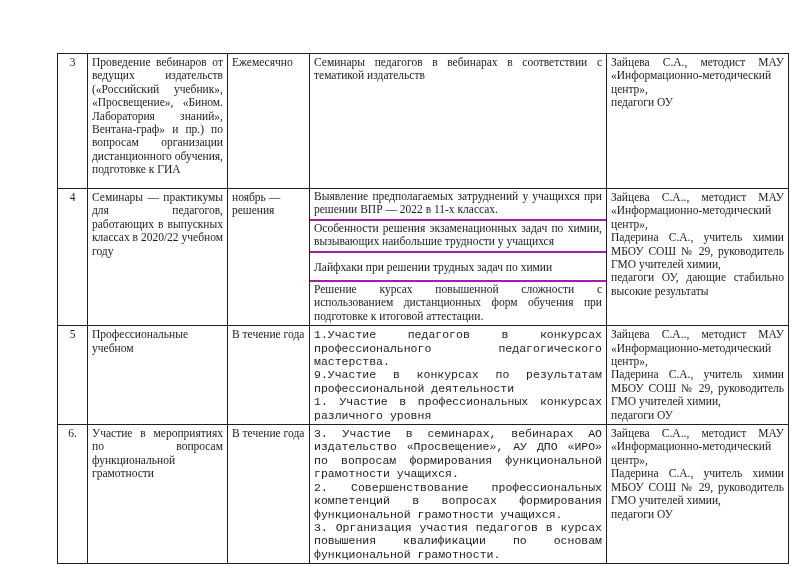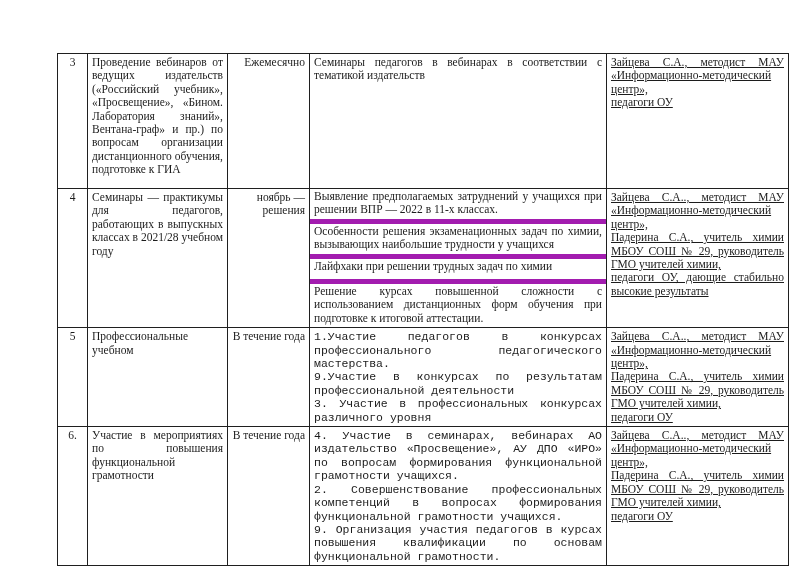--- a/index.html
+++ b/index.html
@@ -38,35 +38,34 @@
   col.c-cont { width: 297px; }
   col.c-resp { width: 182px; }
 
   tr.r3 { height: 135px; }
   tr.r4 { height: 119px; }
   tr.r5 { height: 90px; }
   tr.r6 { height: 106px; }
 
   td.num { text-align: center; padding-left: 1px; padding-right: 1px; }
   td.just, .just { text-align: justify; }
-  td.tim { text-align: right; margin-top: 20px; }
+  td.tim { text-align: left; margin-top: 20px; }
   td.resp {
     text-align: justify;
     white-space: pre-line;
-    text-decoration: underline;
   }
   td.subwrap { padding: 0; }
   .sub {
     padding: 1px 4px 2px 4px;
     text-align: justify;
-    border-bottom: 5px solid #a21caf;
+    border-bottom: 2px solid #a21caf;
   }
   .sub:last-child { border-bottom: none; }
   .sub-1, .sub-2 { min-height: 27px; }
-  .sub-3 { min-height: 17px; }
+  .sub-3 { min-height: 17px; margin-top: 7px; }
   .para { text-align: justify; font-family: Liberation Mono, monospace; }
 </style>
 </head>
 <body>
 
 <div class="page">
   <table class="doc-table">
     <colgroup>
       <col class="c-num">
         <col class="c-act">
@@ -80,55 +79,55 @@
         <td class="num">3</td>
         <td class="just">Проведение вебинаров от ведущих издательств («Российский учебник», «Просвещение», «Бином. Лаборатория знаний», Вентана-граф» и пр.) по вопросам организации дистанционного обучения, подготовке к ГИА</td>
         <td class="tim">Ежемесячно</td>
         <td class="just">Семинары педагогов в вебинарах в соответствии с тематикой издательств</td>
         <td class="resp">Зайцева С.А., методист МАУ «Информационно-методический центр»,
 педагоги ОУ</td>
       </tr>
 
       <tr class="r4">
         <td class="num">4</td>
-        <td class="just">Семинары — практикумы для педагогов, работающих в выпускных классах в 2021/28 учебном году</td>
+        <td class="just">Семинары — практикумы для педагогов, работающих в выпускных классах в 2020/22 учебном году</td>
         <td class="tim">ноябрь — решения</td>
         <td class="subwrap">
           <div class="sub sub-1">Выявление предполагаемых затруднений у учащихся при решении ВПР — 2022 в 11-х классах.</div>
           <div class="sub sub-2">Особенности решения экзаменационных задач по химии, вызывающих наибольшие трудности у учащихся</div>
           <div class="sub sub-3">Лайфхаки при решении трудных задач по химии</div>
           <div class="sub sub-4">Решение курсах повышенной сложности с использованием дистанционных форм обучения при подготовке к итоговой аттестации.</div>
         </td>
         <td class="resp">Зайцева С.А.., методист МАУ «Информационно-методический центр»,
 Падерина С.А., учитель химии МБОУ СОШ № 29, руководитель ГМО учителей химии,
 педагоги ОУ, дающие стабильно высокие результаты</td>
       </tr>
 
       <tr class="r5">
         <td class="num">5</td>
         <td class="just">Профессиональные учебном</td>
         <td class="tim">В течение года</td>
         <td>
           <div class="para">1.Участие педагогов в конкурсах профессионального педагогического мастерства.</div>
           <div class="para">9.Участие в конкурсах по результатам профессиональной деятельности</div>
-          <div class="para">3. Участие в профессиональных конкурсах различного уровня</div>
+          <div class="para">1. Участие в профессиональных конкурсах различного уровня</div>
         </td>
         <td class="resp">Зайцева С.А.., методист МАУ «Информационно-методический центр»,
 Падерина С.А., учитель химии МБОУ СОШ № 29, руководитель ГМО учителей химии,
 педагоги ОУ</td>
       </tr>
 
       <tr class="r6">
         <td class="num">6.</td>
-        <td class="just">Участие в мероприятиях по повышения функциональной грамотности</td>
+        <td class="just">Участие в мероприятиях по вопросам функциональной грамотности</td>
         <td class="tim">В течение года</td>
         <td>
-          <div class="para">4. Участие в семинарах, вебинарах АО издательство «Просвещение», АУ ДПО «ИРО» по вопросам формирования функциональной грамотности учащихся.</div>
+          <div class="para">3. Участие в семинарах, вебинарах АО издательство «Просвещение», АУ ДПО «ИРО» по вопросам формирования функциональной грамотности учащихся.</div>
           <div class="para">2. Совершенствование профессиональных компетенций в вопросах формирования функциональной грамотности учащихся.</div>
-          <div class="para">9. Организация участия педагогов в курсах повышения квалификации по основам функциональной грамотности.</div>
+          <div class="para">3. Организация участия педагогов в курсах повышения квалификации по основам функциональной грамотности.</div>
         </td>
         <td class="resp">Зайцева С.А.., методист МАУ «Информационно-методический центр»,
 Падерина С.А., учитель химии МБОУ СОШ № 29, руководитель ГМО учителей химии,
 педагоги ОУ</td>
       </tr>
 
     </tbody>
   </table>
 </div>
 

